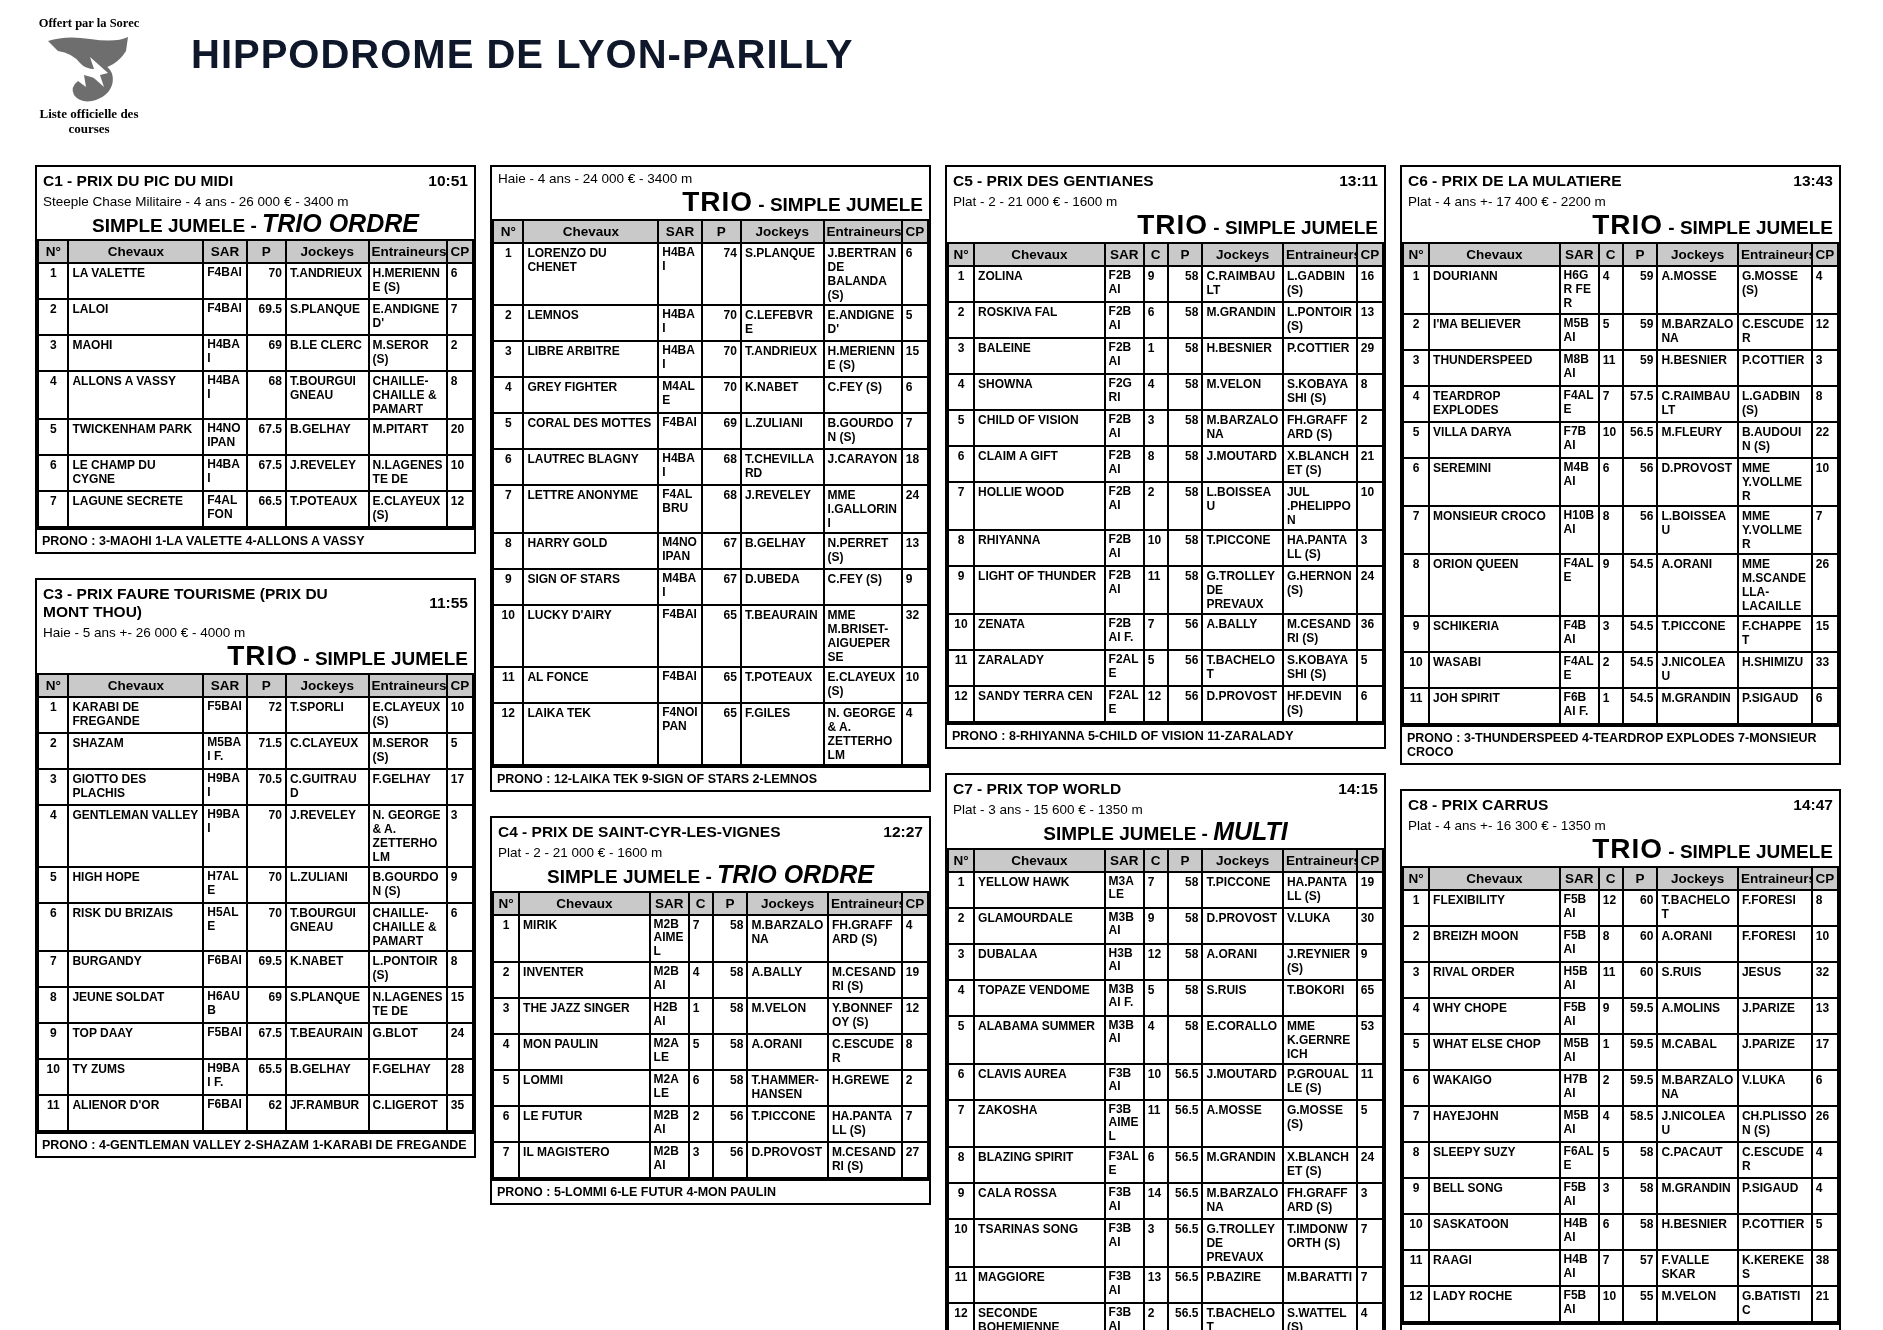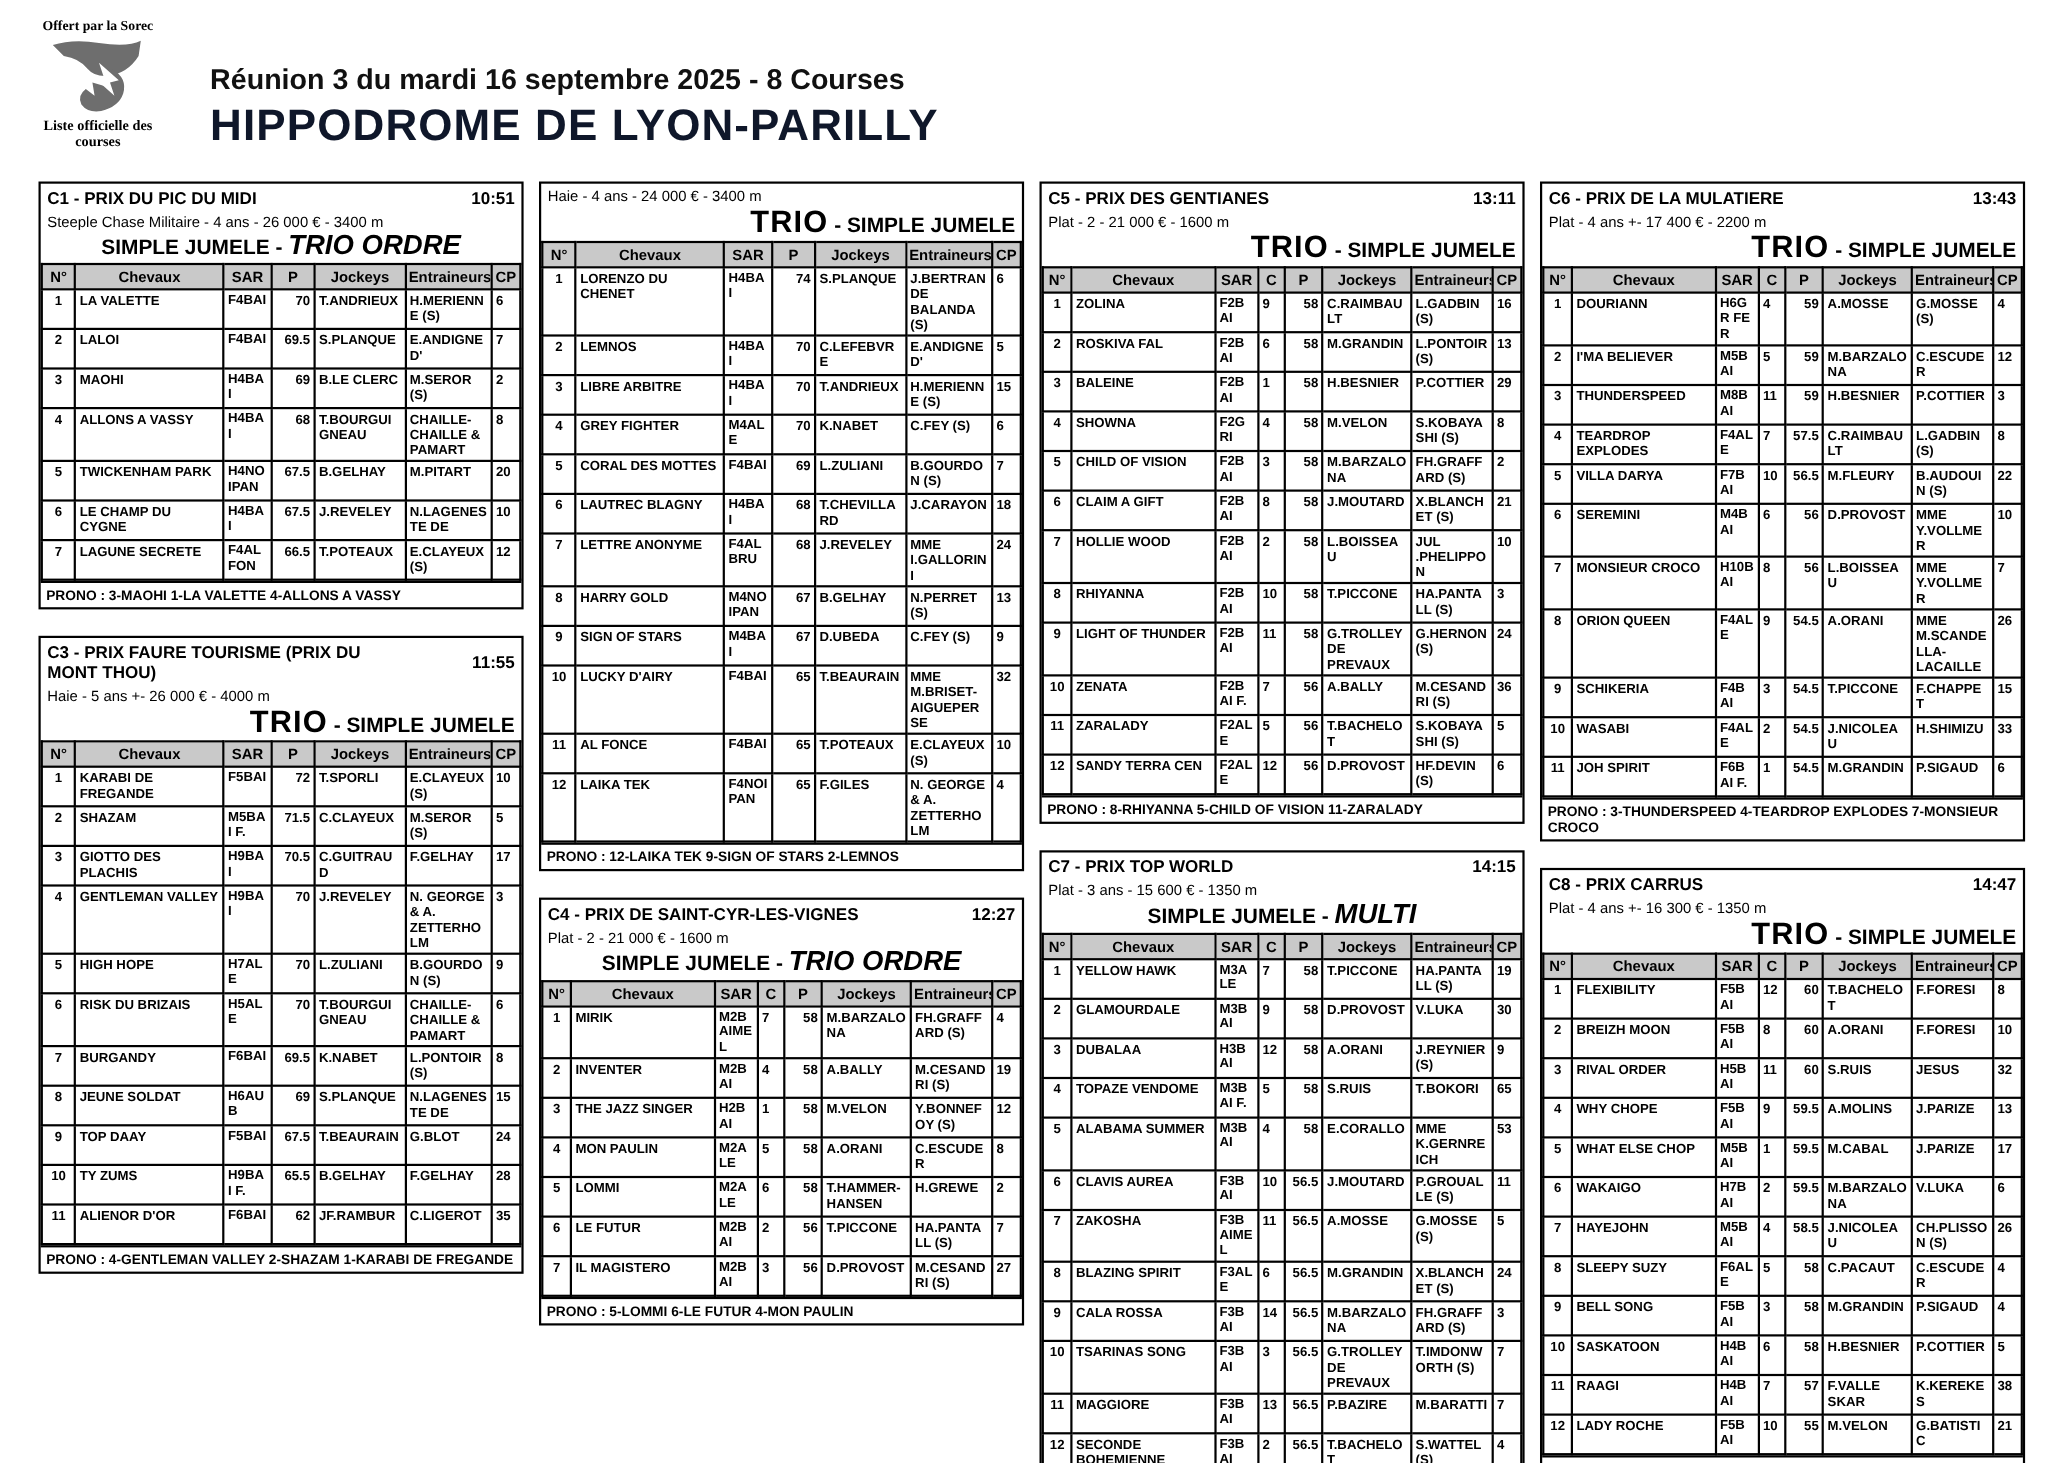--- a/index.html
+++ b/index.html
@@ -1,20 +1,20 @@
 <!DOCTYPE html>
 <html><head>
 <meta charset="utf-8">
 <style>
   html,body{margin:0;padding:0;background:#ffffff;}
   body{width:1883px;height:1330px;font-family:"Liberation Sans",sans-serif;color:#000;}
   .sheet{position:relative;width:1883px;height:1330px;overflow:hidden;background:#fff;}
 
   
-  .masthead{position:absolute;left:35px;top:16px;display:flex;align-items:flex-end;}
+  .masthead{position:absolute;left:35px;top:16px;display:flex;align-items:flex-start;}
   .logo{width:108px;text-align:center;font-family:"Liberation Serif",serif;font-weight:bold;}
   .logo-top{font-size:12.5px;}
   .logo-bottom{font-size:13px;line-height:1.15;}
   .logo svg{display:block;margin:2px auto;}
   .titles{margin-left:48px;padding-top:12px;}
   .title-main{font-size:26px;font-weight:bold;color:#111;}
   .title-sub{font-size:40px;font-weight:bold;color:#0f172a;letter-spacing:1px;margin-top:4px;}
 
   
   .cols{position:absolute;left:35px;top:165px;display:flex;align-items:flex-start;gap:14px;}
@@ -51,21 +51,20 @@
     <div class="logo">
       <div class="logo-top">Offert par la Sorec</div>
       <svg width="86" height="72" viewBox="0 0 86 72">
         <path d="M2 8 Q20 2 44 6 Q70 10 82 4 L80 18 Q70 34 52 36 Q40 37 34 30 Q26 20 12 18 Z" fill="#6e6e6e"></path>
         <path d="M56 30 Q70 38 66 52 Q62 64 46 68 Q34 70 28 62 Q24 54 32 48 L40 54 L38 42 L52 46 Z" fill="#6e6e6e"></path>
         <path d="M44 24 L62 40 L54 42 L58 54 L40 38 L48 36 Z" fill="#ffffff"></path>
       </svg>
       <div class="logo-bottom">Liste officielle des courses</div>
     </div>
     <div class="titles">
-      <div class="title-main">Réunion 3 du mardi 16 septembre 2025 - 8 Courses</div>
       <div class="title-sub">HIPPODROME DE LYON-PARILLY</div>
     </div>
   </div>
 
   <div class="cols">
     <div class="col">
         <div class="panel">
       <div class="panel-head">
         <span class="race-title">C1 -  PRIX DU PIC DU MIDI</span>
         <span class="race-time">10:51</span>

